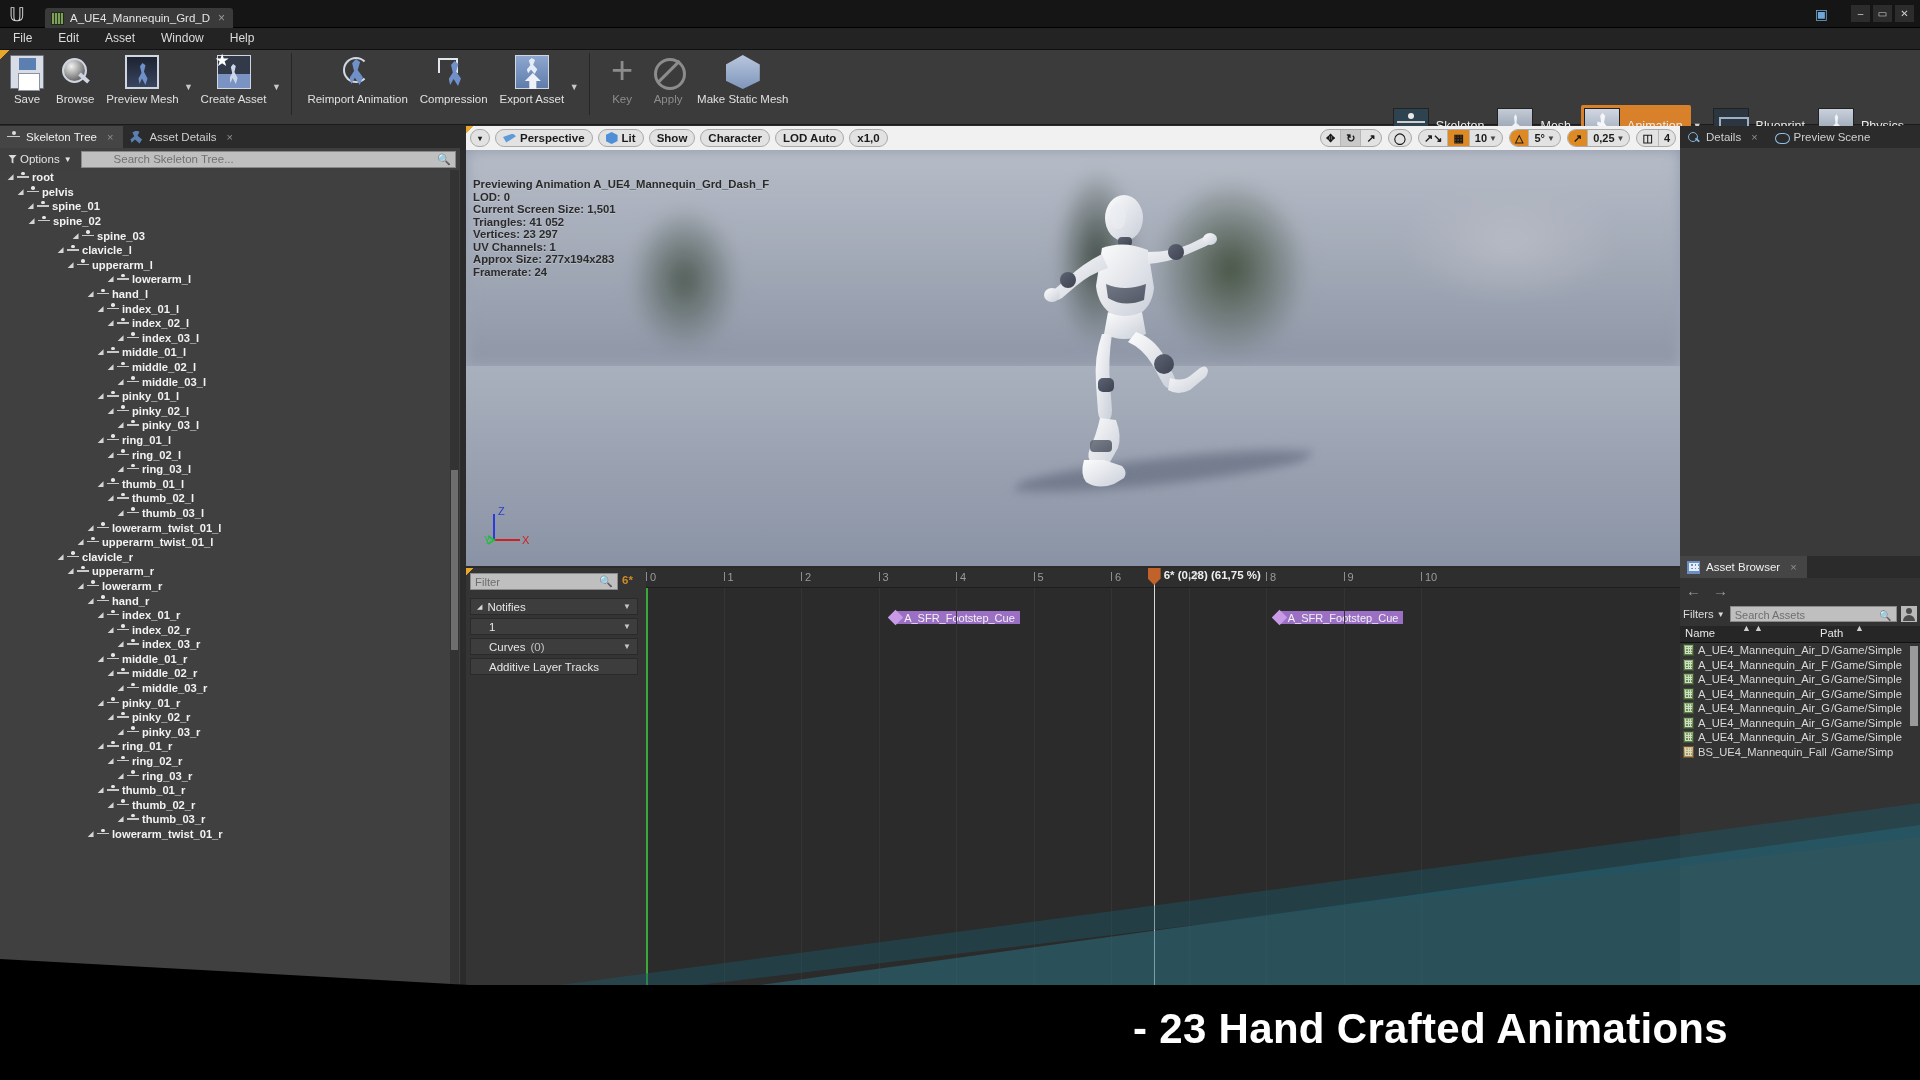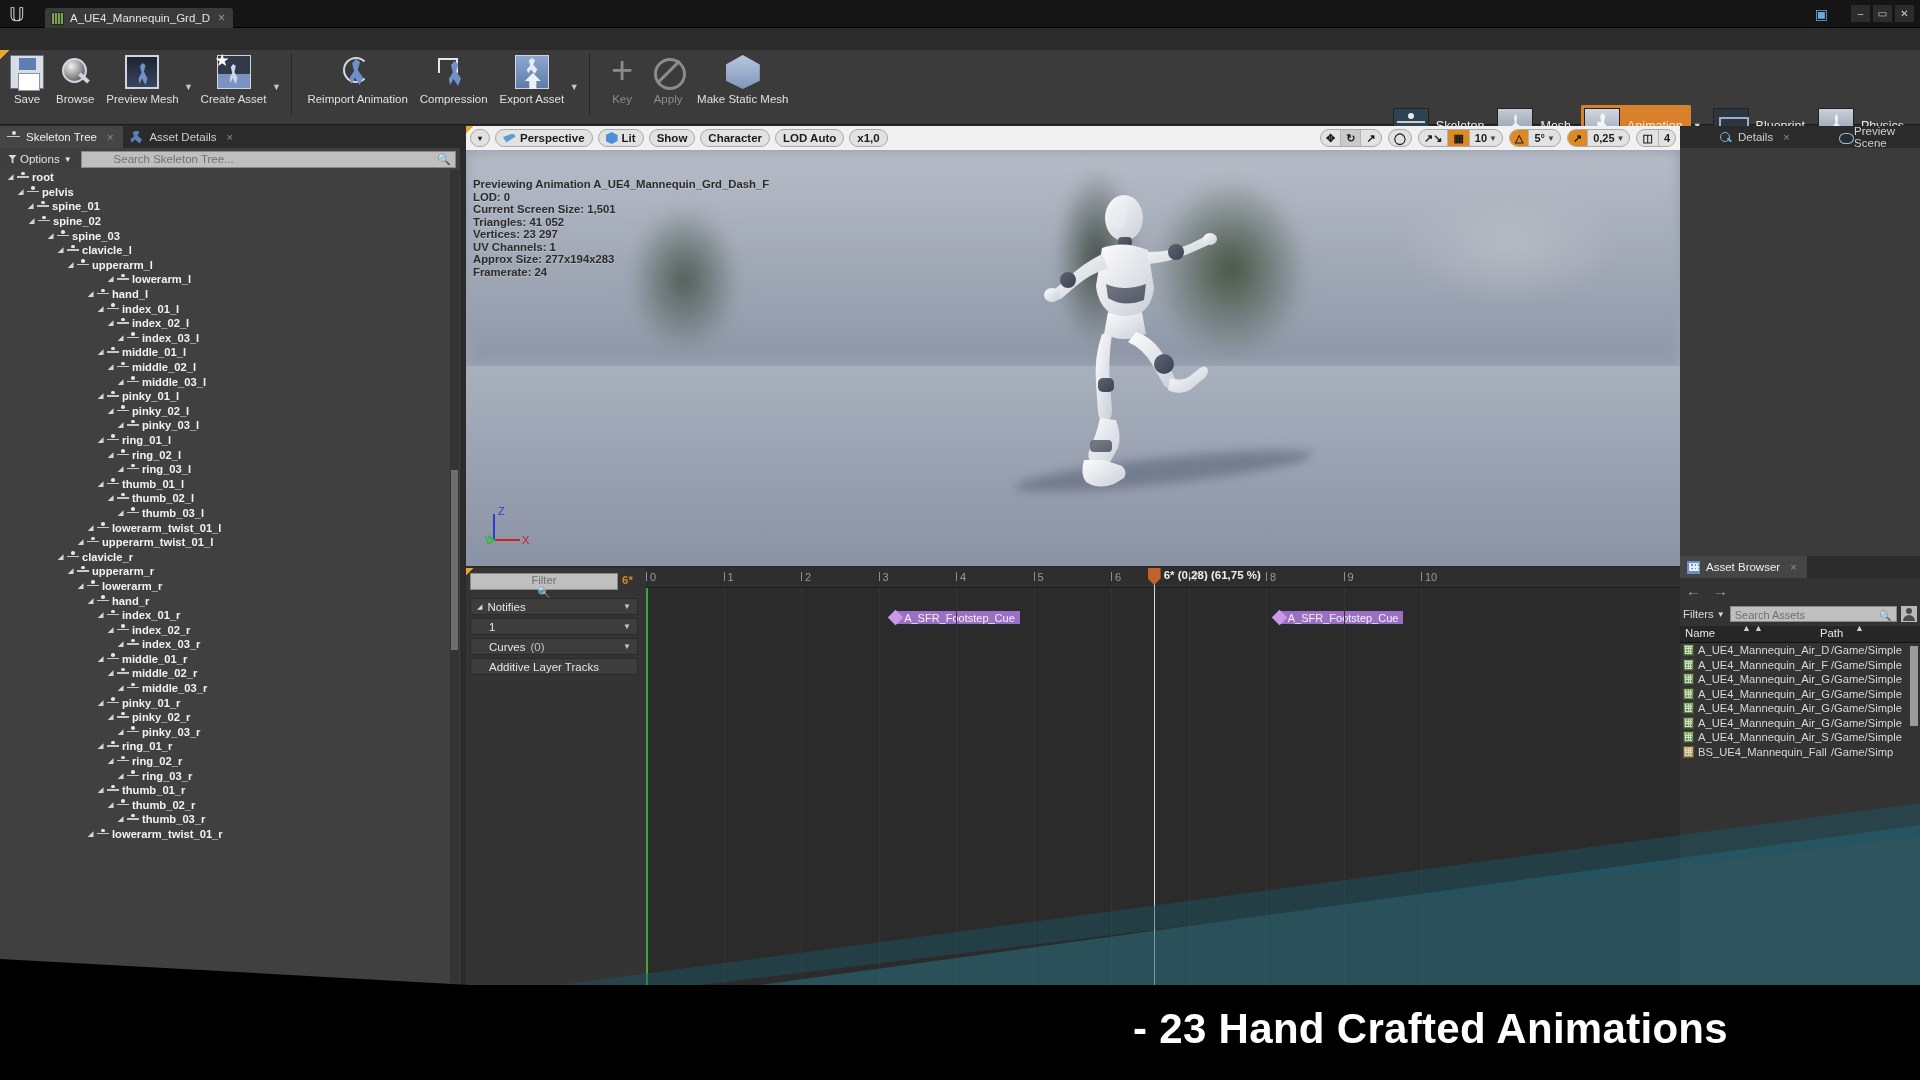--- a/index.html
+++ b/index.html
@@ -219,21 +219,21 @@
   #mannequin svg { width:100%; height:100%; }
   #gizmo { position:absolute; left:18px; bottom:18px; width:46px; height:46px; }
 
   
   #timeline { position:absolute; left:466px; top:568px; right:240px; bottom:0;
      background:#2b2b2b; }
   #tl-left { position:absolute; left:0; top:0; width:180px; bottom:0; background:#343434; }
   #tl-left::before{content:"";position:absolute;left:0;top:0;width:8px;height:8px;
      background:linear-gradient(135deg,#e8a72b 50%,transparent 50%);}
   #tl-filter { position:absolute; left:4px; top:5px; width:148px; height:17px;
-     background:#bfbfbf; border:1px solid #8a8a8a; display:flex; align-items:center; padding:0 4px;flex-direction:column; }
+     background:#bfbfbf; border:1px solid #8a8a8a; display:flex; align-items:center; padding:0 4px; }
   #tl-filter .ph { flex:1; color:#6f6f6f; font-size:11.3px; }
   #tl-filter .mag { color:#1b1b1b; font-size:11px; }
   #tl-frames { position:absolute; left:156px; top:6px; color:#d08a2a; font-size:11.5px; font-weight:bold; }
   .tl-row { position:absolute; left:4px; width:168px; height:17px;
      background:#3d3d3d; border:1px solid #2a2a2a; display:flex; align-items:center;
      color:#e6e6e6; font-size:11.5px; padding:0 6px; }
   .tl-row .rcaret { margin-left:auto; font-size:8px; color:#c6c6c6; }
   .tl-row .rtri { font-size:7px; margin-right:5px; color:#d8d8d8; }
   .tl-row .dim { color:#c2c2c2; margin-left:5px; }
 
@@ -250,21 +250,21 @@
   #playhead-lbl { position:absolute; top:1px; color:#efefef; font-size:11.5px; font-weight:bold; white-space:nowrap; }
   #greenline { position:absolute; left:0; top:20px; bottom:0; width:2px; background:#3ba83b; }
   .notify { position:absolute; height:13px; background:#9a6fc4; display:flex; align-items:center;
      color:#f2f2f2; font-size:11px; padding-right:5px; }
   .notify .dia { width:11px; height:11px; background:#c89ae8; transform:rotate(45deg);
      margin:0 3px 0 -6px; flex:none; }
 
   
   #rightpanel { position:absolute; right:0; top:126px; width:240px; bottom:0; background:#3a3a3a; }
   #rp-tabs { position:absolute; left:0; top:0; width:100%; height:22px; background:#2b2b2b; display:flex; }
-  #rp-tabs .ptab { background:#2b2b2b;margin-left:32px; }
+  #rp-tabs .ptab { background:#2b2b2b; }
   .pti-mag::after{content:"";position:absolute;left:1px;top:1px;width:8px;height:8px;
     border:1.5px solid #7fb4e0;border-radius:50%;}
   .pti-mag::before{content:"";position:absolute;left:8px;top:8px;width:5px;height:1.6px;
     background:#7fb4e0;transform:rotate(42deg);}
   .pti-eye::after{content:"";position:absolute;left:0;top:2px;width:13px;height:9px;
     border:1.4px solid #8fc2ea;border-radius:50% / 60%;}
 
   #asset-browser { position:absolute; left:0; top:430px; right:0; bottom:0; background:#333; }
   #ab-tabs { position:absolute; left:0; top:0; width:100%; height:22px; background:#2b2b2b; display:flex; }
   .pti-grid{background:#6b8fc4;}
@@ -325,20 +325,21 @@
       </div>
     </div>
     <div id="console-ico">▣</div>
     <div id="win-btns">
       <div class="wb">–</div>
       <div class="wb">▭</div>
       <div class="wb">✕</div>
     </div>
   </div>
 
+  <div id="menubar"><span class="menu-item">File</span><span class="menu-item">Edit</span><span class="menu-item">Asset</span><span class="menu-item">Window</span><span class="menu-item">Help</span></div>
 
   <div id="toolbar">
     <div class="tb-group" id="tbg" style="left:4px">
           <div style="display: flex; align-items: flex-start;">
             <div class="tb-btn">
               <div class="tb-ico ico-save"></div>
               <div class="tb-lbl">Save</div>
             </div>
           </div>
           <div style="display: flex; align-items: flex-start;">
@@ -464,21 +465,21 @@
           <div class="bone" style="padding-left: 28px;">
             <span class="tri">◢</span>
             <span class="bico"></span>
             <span>spine_01</span>
           </div>
           <div class="bone" style="padding-left: 29px;">
             <span class="tri">◢</span>
             <span class="bico"></span>
             <span>spine_02</span>
           </div>
-          <div class="bone" style="padding-left: 48px;">
+          <div class="bone" style="padding-left: 73px;">
             <span class="tri">◢</span>
             <span class="bico"></span>
             <span>spine_03</span>
           </div>
           <div class="bone" style="padding-left: 58px;">
             <span class="tri">◢</span>
             <span class="bico"></span>
             <span>clavicle_l</span>
           </div>
           <div class="bone" style="padding-left: 68px;">

